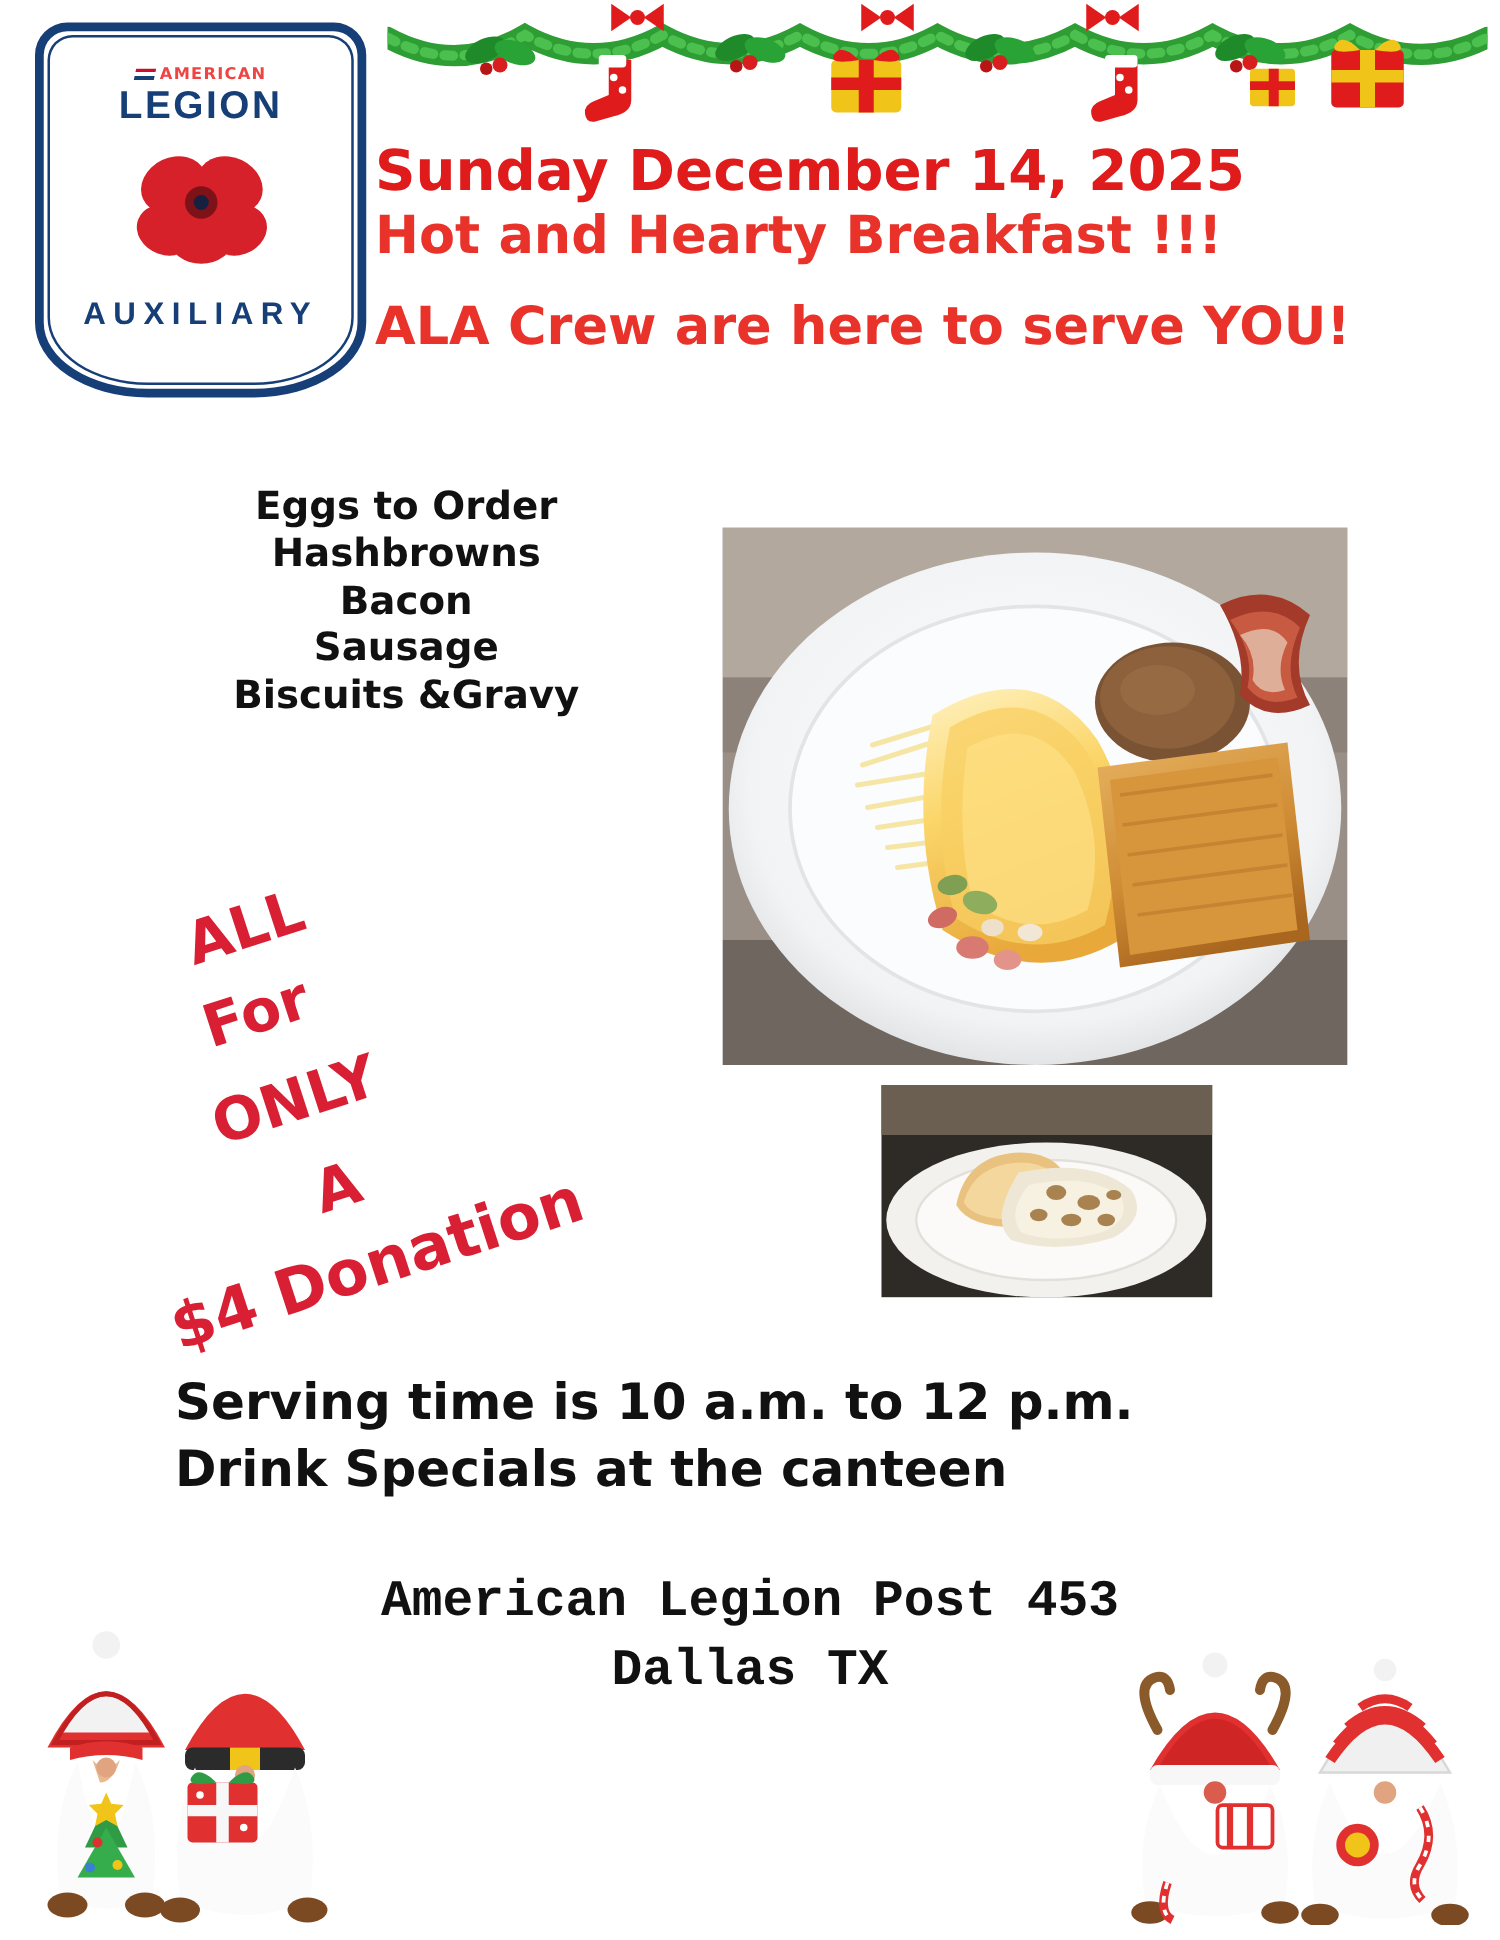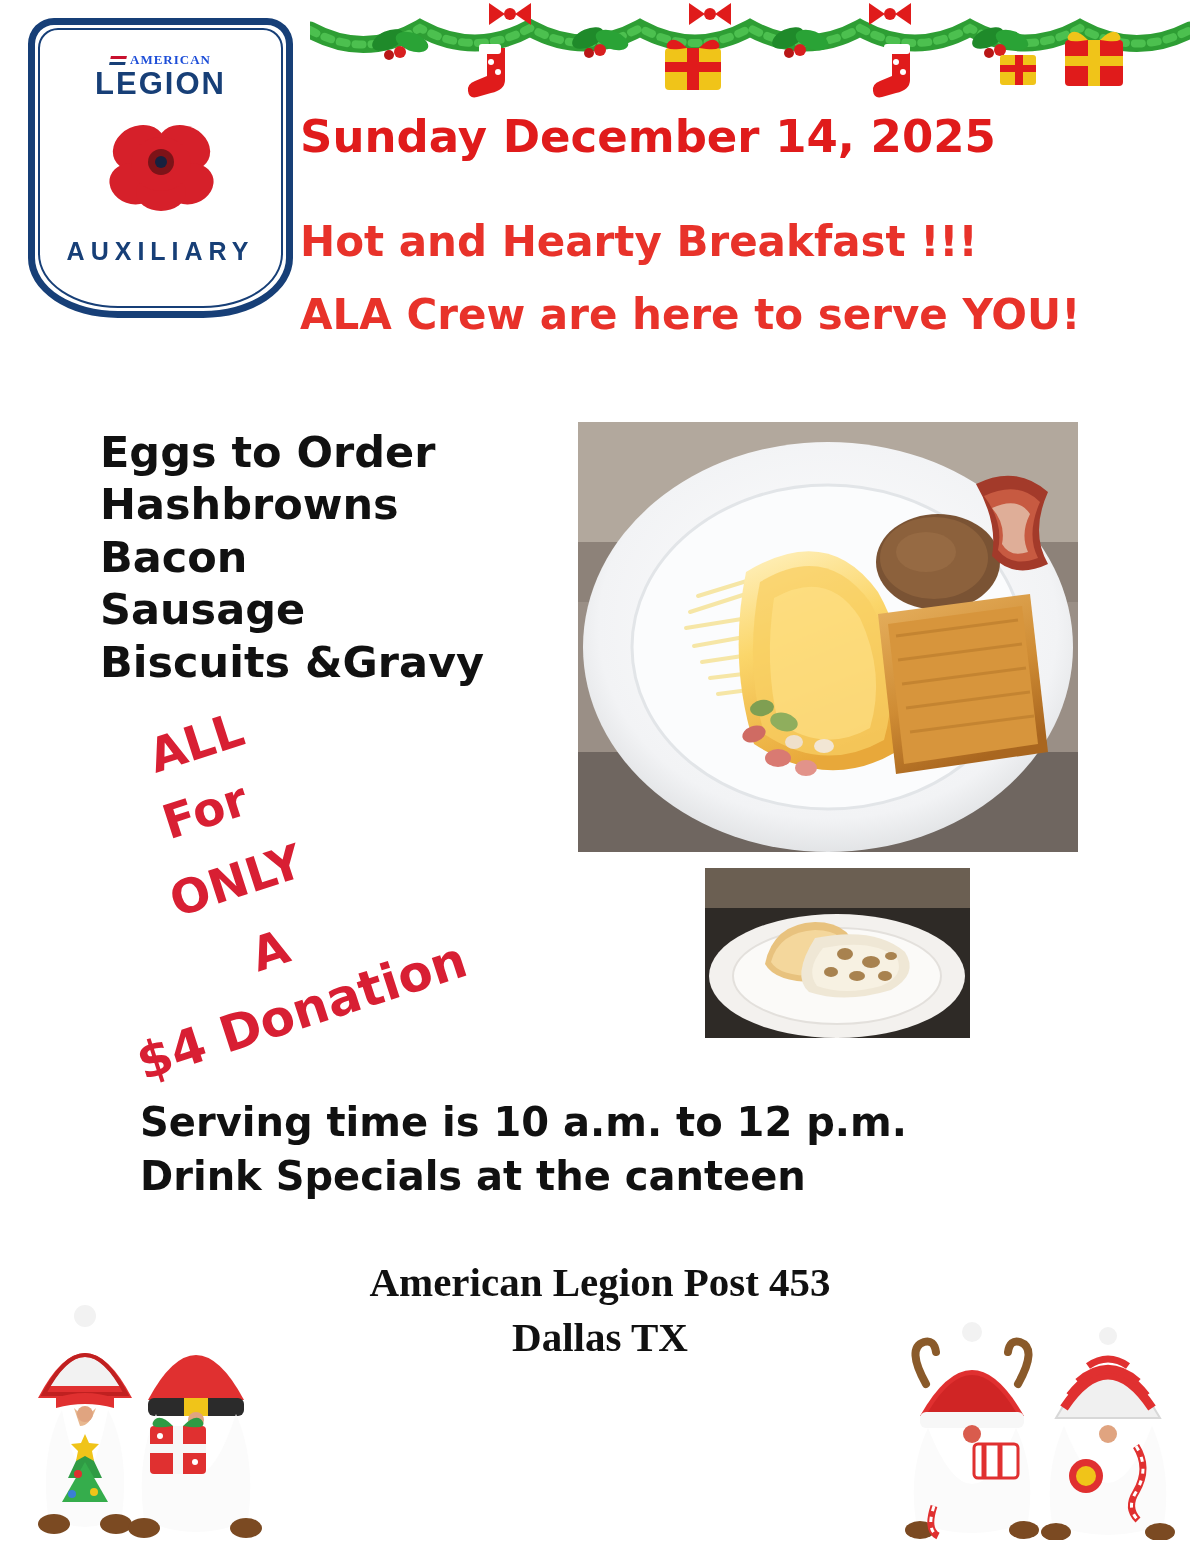--- a/index.html
+++ b/index.html
@@ -41,22 +41,21 @@
   }
   .logo-topline {
     position: absolute;
     top: 34px;
     left: 0;
     width: 100%;
     text-align: center;
     font-size: 13px;
     font-weight: bold;
     letter-spacing: 1px;
-    color: #1d4ed8;
-    font-family: Liberation Serif, serif;
+    color: #ef4444;
   }
   .logo-topline .flag {
     display: inline-block;
     width: 16px;
     height: 9px;
     background: linear-gradient(to bottom, #c8102e 0 33%, #ffffff 33% 66%, #173f77 66% 100%);
     margin-right: 4px;
     transform: skewX(-12deg);
     vertical-align: -1px;
   }
@@ -112,39 +111,39 @@
     color: #e41f1f;
     font-family: "DejaVu Sans", sans-serif;
     font-weight: bold;
   }
   .date-line {
     font-size: 45px;
     letter-spacing: 0px;
     color: #e01b1b;
   }
   .sub1 {
-    margin-top: 54px;
     font-size: 42px;
     color: #e8322a;
   }
   .sub2 {
     margin-top: 24px;
     font-size: 42px;
     color: #e8322a;
   }
 
   
   .menu-list {
     position: absolute;
     left: 100px;
-    top: 426px;
+    top: 387px;
     width: 450px;
+    text-align: center;
     color: #111111;
     font-weight: bold;
-    font-size: 43px;
+    font-size: 31px;
     line-height: 1.22;
     font-family: "DejaVu Sans", sans-serif;
   }
 
   
   .price-block {
     position: absolute;
     left: 110px;
     top: 710px;
     width: 430px;
@@ -203,21 +202,21 @@
   .address-block {
     position: absolute;
     left: 140px;
     top: 1255px;
     width: 920px;
     text-align: center;
     color: #111111;
     font-weight: bold;
     font-size: 41px;
     line-height: 1.33;
-    font-family: Liberation Serif, serif;
+    font-family: Liberation Mono, monospace;
   }
 
   
   .gnomes-left {
     position: absolute;
     left: 10px;
     bottom: 10px;
     width: 310px;
     height: 240px;
   }

